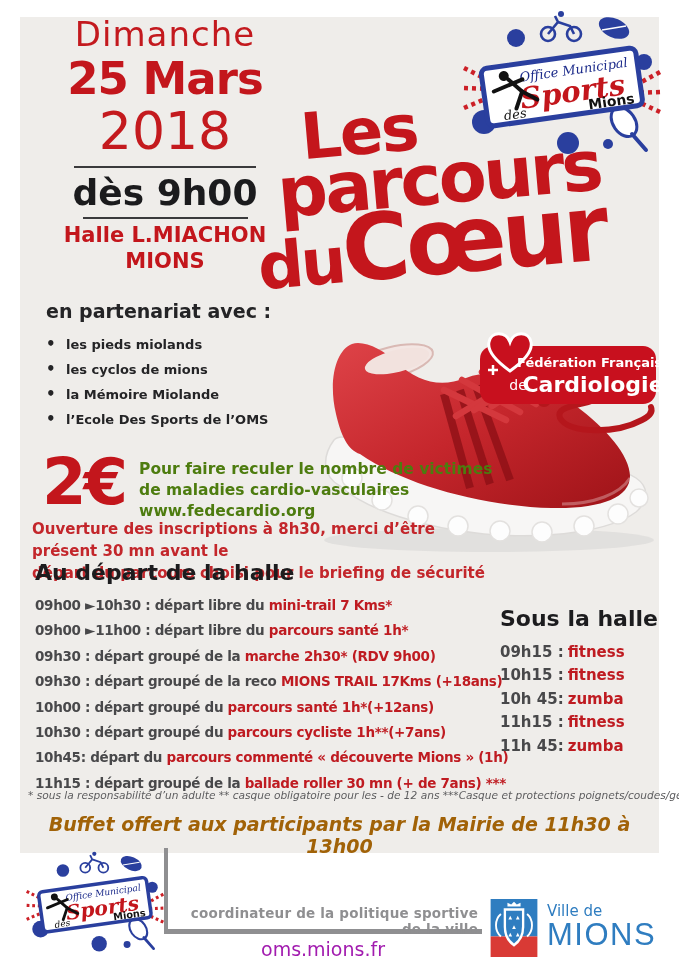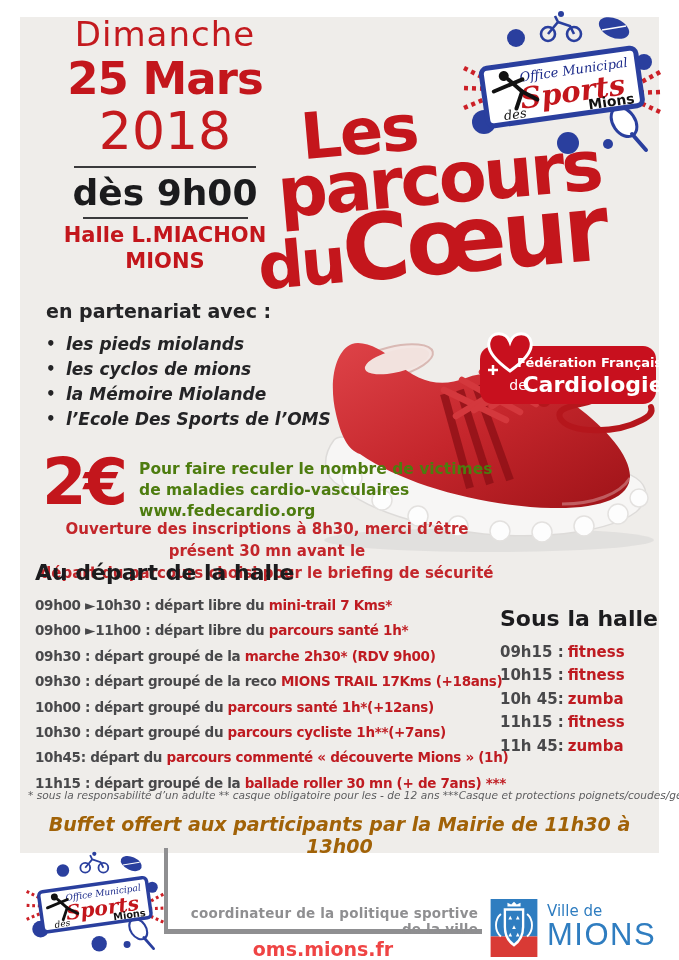--- a/index.html
+++ b/index.html
@@ -24,32 +24,32 @@
                 transform:rotate(-5deg); color:#c4161c; font-weight:bold; z-index:6; }
   .t1 { font-size:64px; margin-left:54px; line-height:.92; letter-spacing:-2px; }
   .t2 { font-size:70px; margin-left:26px; line-height:.92; letter-spacing:-3px; margin-top:-8px; }
   .t3 { line-height:.9; margin-top:-10px; letter-spacing:-3px; }
   .t3 .du { font-size:64px; }
   .t3 .coeur { font-size:92px; letter-spacing:-4px; }
 
   
   .partners { position:absolute; left:46px; top:300px; color:#242426; z-index:5; }
   .partners-heading { font-size:19px; font-weight:bold; margin-bottom:10px; }
-  .partner-item { font-size:17px; font-weight:bold; line-height:25px; padding-left:20px; position:relative;font-style:italic; }
+  .partner-item { font-size:13px; font-weight:bold; line-height:25px; padding-left:20px; position:relative; }
   .partner-item::before { content:"•"; position:absolute; left:0; top:0; font-size:15px; }
 
   
   .price-row { position:absolute; left:42px; top:450px; display:flex; z-index:5; }
   .price-amount { font-size:64px; font-weight:bold; color:#c3161c; line-height:1; letter-spacing:-3px; }
   .price-lines { margin-left:14px; padding-top:9px; font-size:15.5px; font-weight:bold;
                  color:#4d7c0f; line-height:21px; }
 
   
   .notice { position:absolute; left:32px; top:518px; width:470px; font-size:15px;
-            font-weight:bold; color:#c3262b; line-height:22px; z-index:5;text-align:center; }
+            font-weight:bold; color:#c3262b; line-height:22px; z-index:5; }
 
   
   .sched-left { position:absolute; left:35px; top:560px; z-index:5; }
   .sched-heading { font-size:22px; font-weight:bold; color:#1c1c1e; margin-bottom:12px; }
   .sched-row { font-size:13.5px; font-weight:bold; color:#48484a; height:25.4px;
                letter-spacing:-0.3px; white-space:nowrap; }
   .hl { color:#bf1b21; }
   .sched-right { position:absolute; left:500px; top:560px; z-index:5;margin-top:46px; }
   .sr-row { font-size:15px; font-weight:bold; color:#48484a; height:23.4px; white-space:nowrap; }
   .sr-row .hl { margin-left:4px; }
@@ -60,21 +60,21 @@
             font-size:19px; font-weight:bold; font-style:italic; color:#a16207; z-index:5; }
 
   
   .oms-top { position:absolute; left:458px; top:10px; width:208px; height:152px; z-index:4; }
   .oms-bottom { position:absolute; left:20px; top:851px; width:150px; height:106px; }
   .frame-v { position:absolute; left:164px; top:848px; width:4px; height:86px; background:#8f8f91; }
   .frame-h { position:absolute; left:164px; top:929px; width:318px; height:5px; background:#8f8f91; }
   .coordinator { position:absolute; left:170px; top:905px; width:308px; text-align:right;
                  font-size:13.5px; font-weight:bold; color:#8f8f91; letter-spacing:.2px; }
   .website { position:absolute; left:164px; top:938px; width:318px; text-align:center;
-             font-size:19px; font-weight:bold; color:#ef4444; }
+             font-size:19px; font-weight:normal; color:#a21caf; }
   .ville-logo { position:absolute; left:490px; top:899px; display:flex; align-items:flex-start; }
   .ville-text { margin-left:9px; color:#2f7dc0; }
   .ville-small { font-size:15px; margin-top:3px; }
   .ville-big { font-size:31px; letter-spacing:1.5px; line-height:.95; font-family:"Liberation Sans", sans-serif; }
 
   .ffc-logo { position:absolute; left:476px; top:328px; width:184px; height:82px; z-index:5; }
   .shoe { position:absolute; left:294px; top:328px; width:376px; height:228px; z-index:3; }
 </style>
 </head>
 <body>

